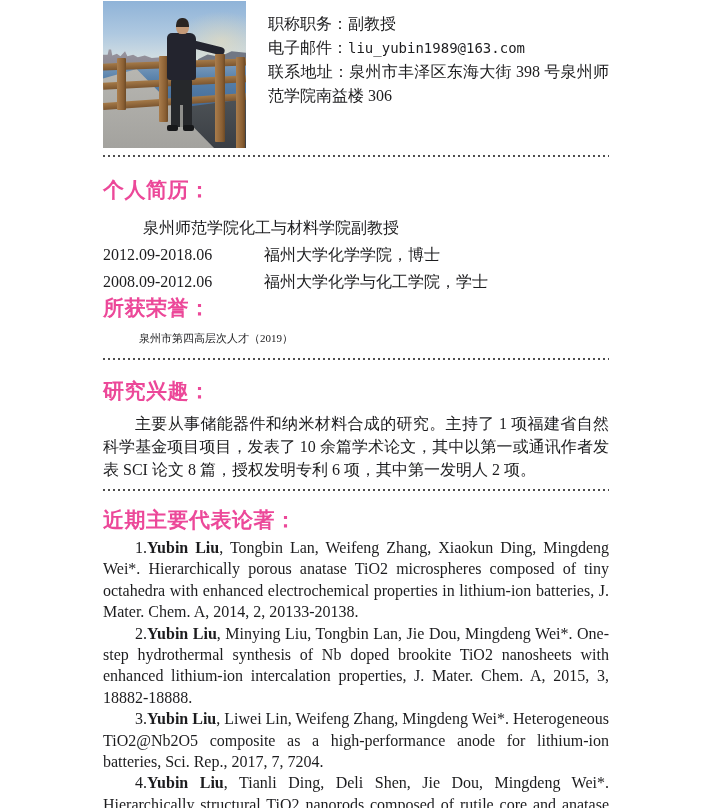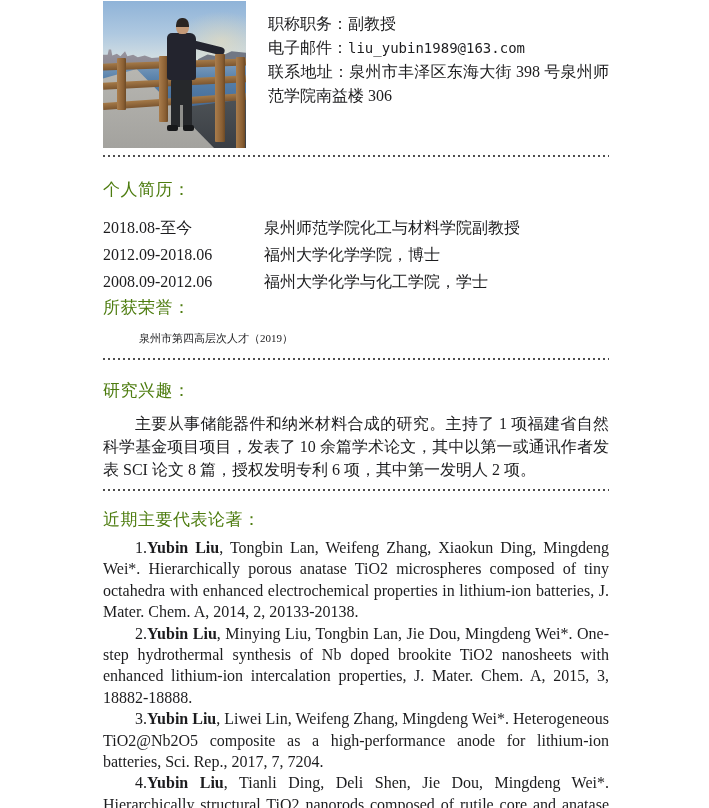--- a/index.html
+++ b/index.html
@@ -127,24 +127,24 @@
     height: 2px;
     background-image: repeating-linear-gradient(90deg, #4d4d4d 0 2px, transparent 2px 5px);
   }
   .divider.d1 { margin-top: 7px; }
   .divider.d2 { margin-top: 9px; }
   .divider.d3 { margin-top: 8px; }
 
   
   h2.sec {
     font-family: "Liberation Sans", sans-serif;
-    font-weight: normal;
-    font-size: 17px;
+    font-weight: bold;
+    font-size: 21px;
     line-height: 19px;
-    color: #4d7c0f;
+    color: #ec4899;
     letter-spacing: .5px;
   }
   h2.h-resume    { margin-top: 23px; }
   h2.h-honors    { margin-top: 3px; }
   h2.h-interests { margin-top: 21px; }
   h2.h-pubs      { margin-top: 19px; }
 
   
   .resume-rows { margin-top: 15px; }
   .resume-row {
@@ -217,21 +217,20 @@
         <span class="row"><span>电子邮件：</span><span class="email-value">liu_yubin1989@163.com</span></span>
         <span><span>联系地址：</span><span>泉州市丰泽区东海大街 398 号泉州师范学院南益楼 306</span></span>
       </div>
     </div>
 
     <div class="divider d1"></div>
 
     <h2 class="sec h-resume">个人简历：</h2>
     <div class="resume-rows">
       <div class="resume-row">
-        <span class="period">2018.08-至今</span>
         <span class="desc">泉州师范学院化工与材料学院副教授</span>
       </div>
       <div class="resume-row">
         <span class="period">2012.09-2018.06</span>
         <span class="desc">福州大学化学学院，博士</span>
       </div>
       <div class="resume-row">
         <span class="period">2008.09-2012.06</span>
         <span class="desc">福州大学化学与化工学院，学士</span>
       </div>

